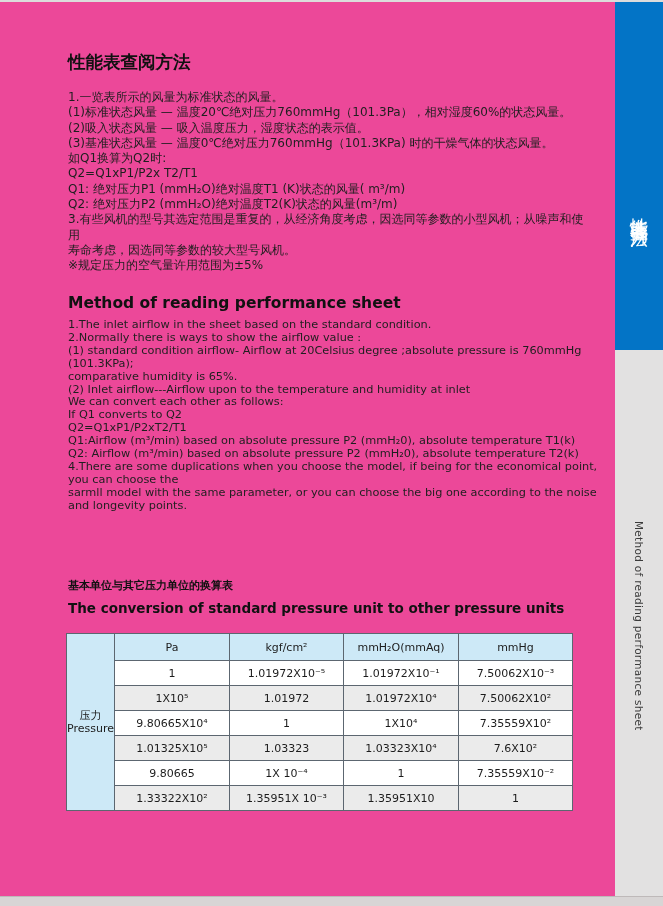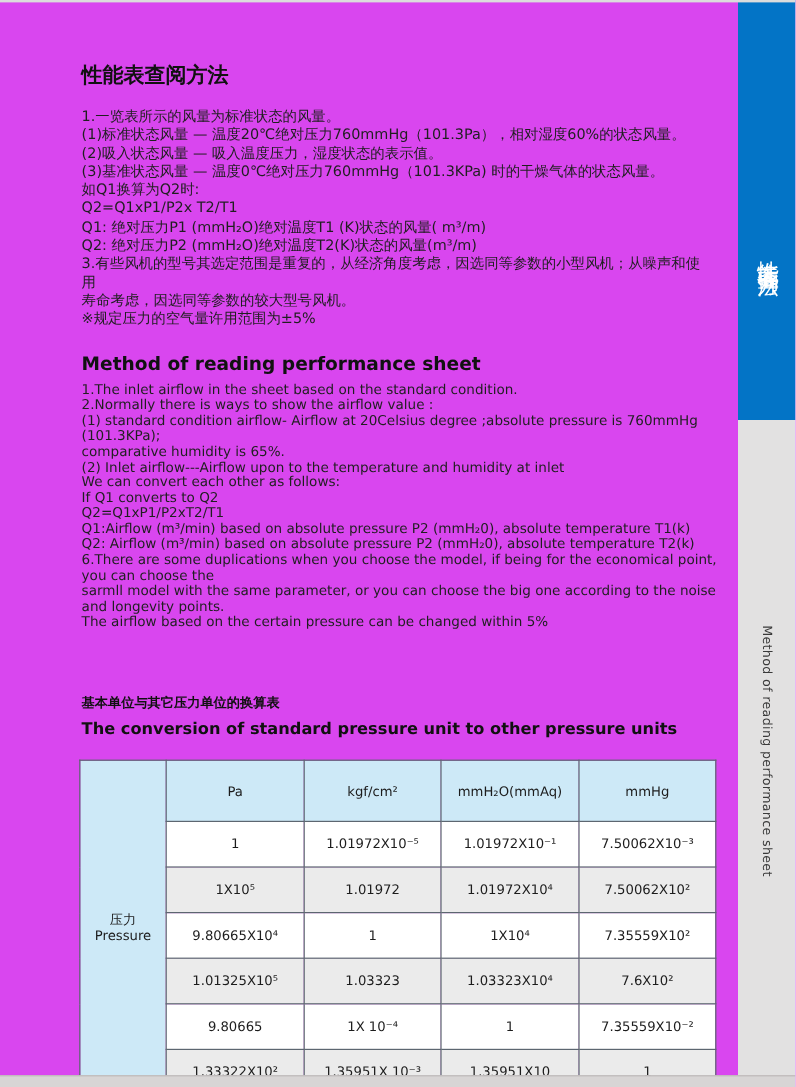--- a/index.html
+++ b/index.html
@@ -1,17 +1,17 @@
 <!DOCTYPE html>
 <html><head>
 <meta charset="utf-8">
 <style>
   html,body{margin:0;padding:0;background:#fff;}
   .page{
-    position:relative;width:663px;height:906px;overflow:hidden;background:#d946ef;
+    position:relative;width:663px;height:906px;overflow:hidden;background:#ec4899;
     font-family:"DejaVu Sans",sans-serif;color:#1f1f1f;
   }
   .topline{position:absolute;top:0;left:0;width:663px;height:2px;background:#dcdcdc;z-index:5;}
   .bottomband{position:absolute;bottom:0;left:0;width:663px;height:9px;background:#d8d5d5;border-top:1px solid #beb9b9;z-index:4;}
 
   
   .sidebar{position:absolute;top:0;right:0;width:48px;height:906px;background:#e2e1e1;z-index:3;}
   .sidebar-blue{position:absolute;top:0;left:0;width:48px;height:350px;background:#0374c6;}
   .v-cn{
     position:absolute;top:203px;left:0;width:48px;
@@ -29,21 +29,21 @@
   
   .h-cn-main{position:absolute;left:68px;top:50px;margin:0;font-size:17.5px;font-weight:700;color:#111;}
   .cn-lines{position:absolute;left:68px;top:90px;width:525px;font-size:12px;line-height:15.3px;color:#1f1f1f;}
   .h-en-main{position:absolute;left:68px;top:294px;margin:0;font-size:15.5px;font-weight:700;color:#111;}
   .en-lines{position:absolute;left:68px;top:319px;width:545px;font-size:11.3px;line-height:12.9px;color:#1f1f1f;}
   .h-cn-table{position:absolute;left:68px;top:578px;margin:0;font-size:11px;font-weight:700;color:#111;}
   .h-en-table{position:absolute;left:68px;top:600px;margin:0;font-size:13.5px;font-weight:700;color:#111;}
 
   
   .conv{position:absolute;left:66px;top:633px;border-collapse:collapse;table-layout:fixed;}
-  .conv td{border:1px solid #5c6670;text-align:center;vertical-align:middle;font-size:11px;color:#1c1c1c;padding:12px;}
+  .conv td{border:1px solid #5c6670;text-align:center;vertical-align:middle;font-size:11px;color:#1c1c1c;padding:0;}
   .conv .hdr td{background:#cde9f7;height:26px;}
   .conv .r{height:25px;background:#ffffff;}
   .conv .r.alt{background:#ebebeb;margin-left:16px;}
   .conv .rowlabel{background:#cde9f7;font-size:11px;line-height:13px;width:43px;}
   .c-lbl{width:43px;} .c-1{width:115px;} .c-2{width:114px;} .c-3{width:115px;} .c-4{width:114px;}
 
   .pagenum{position:absolute;left:562px;top:900px;font-size:15px;color:#222;}
 </style>
 </head>
 <body>
@@ -73,23 +73,22 @@
     <div>1.The inlet airflow in the sheet based on the standard condition.</div>
     <div>2.Normally there is ways to show the airflow value :</div>
     <div>(1) standard condition airflow- Airflow at 20Celsius degree ;absolute pressure is 760mmHg (101.3KPa);</div>
     <div>comparative humidity is 65%.</div>
     <div>(2) Inlet airflow---Airflow upon to the temperature and humidity at inlet</div>
     <div>We can convert each other as follows:</div>
     <div>If Q1 converts to Q2</div>
     <div>Q2=Q1xP1/P2xT2/T1</div>
     <div>Q1:Airflow (m³/min) based on absolute pressure P2 (mmH₂0), absolute temperature T1(k)</div>
     <div>Q2: Airflow (m³/min) based on absolute pressure P2 (mmH₂0), absolute temperature T2(k)</div>
-    <div>6.There are some duplications when you choose the model, if being for the economical point, you can choose the</div>
+    <div>4.There are some duplications when you choose the model, if being for the economical point, you can choose the</div>
     <div>sarmll model with the same parameter, or you can choose the big one according to the noise and longevity points.</div>
-    <div>The airflow based on the certain pressure can be changed within 5%</div>
   </div>
 
   <h3 class="h-cn-table">基本单位与其它压力单位的换算表</h3>
   <h4 class="h-en-table">The conversion of standard pressure unit to other pressure units</h4>
 
   <table class="conv">
     <colgroup>
       <col class="c-lbl">
         <col class="c-1">
         <col class="c-2">

